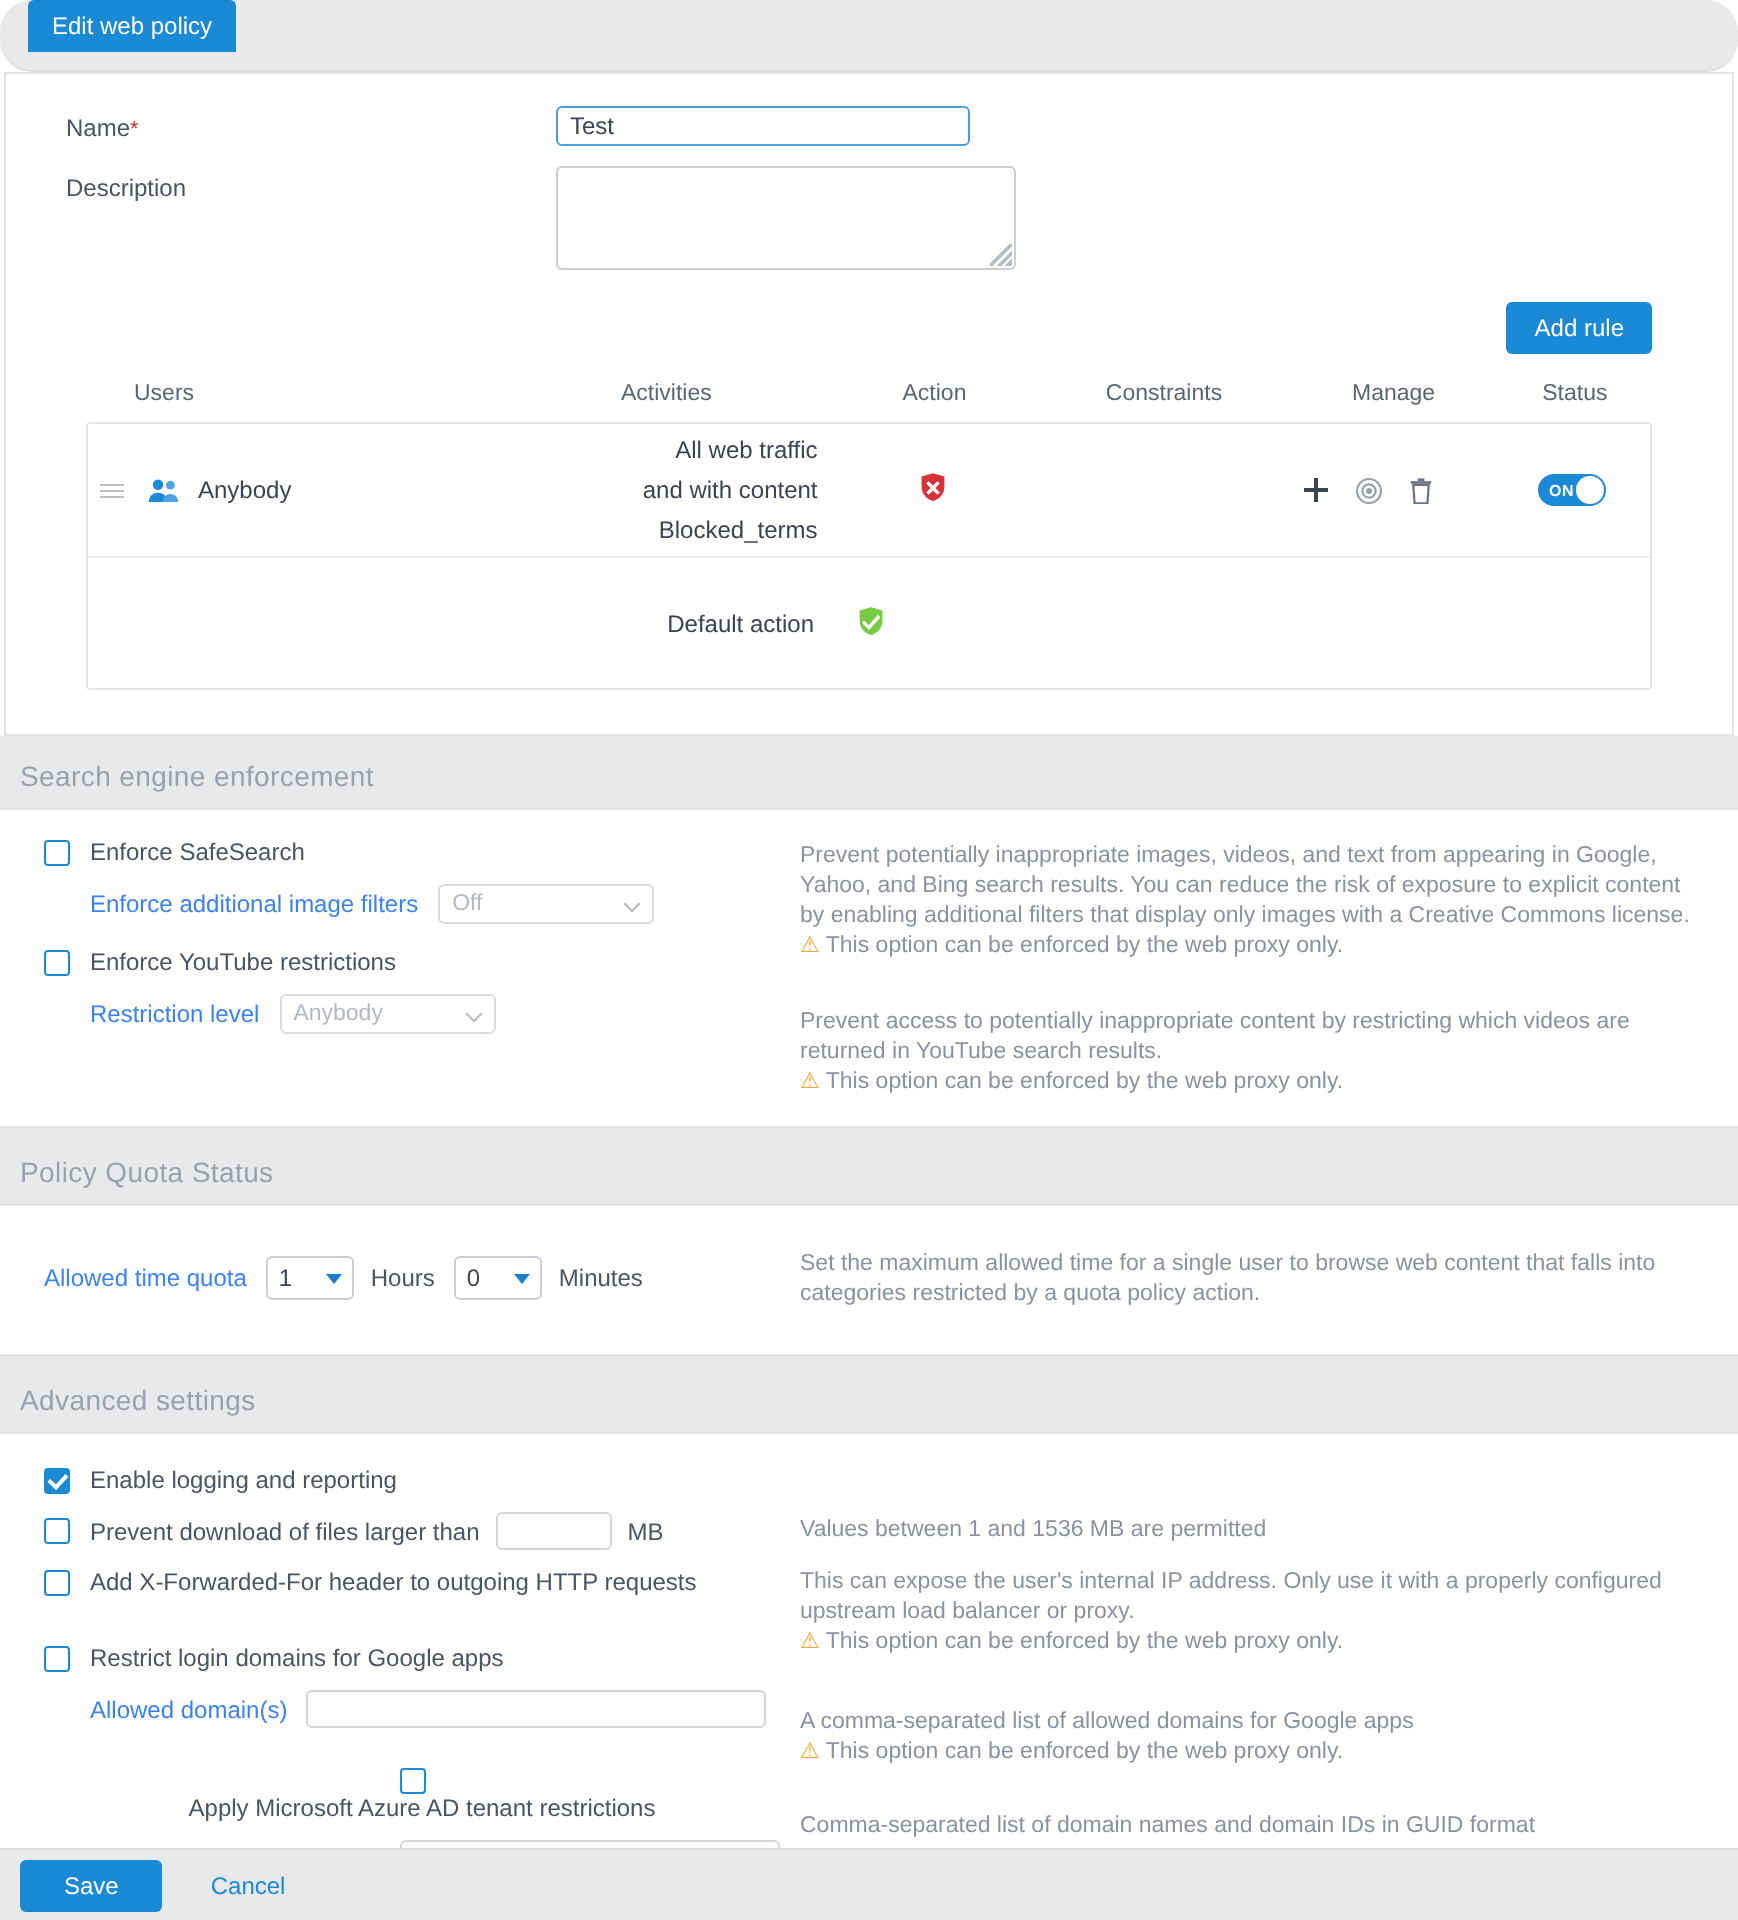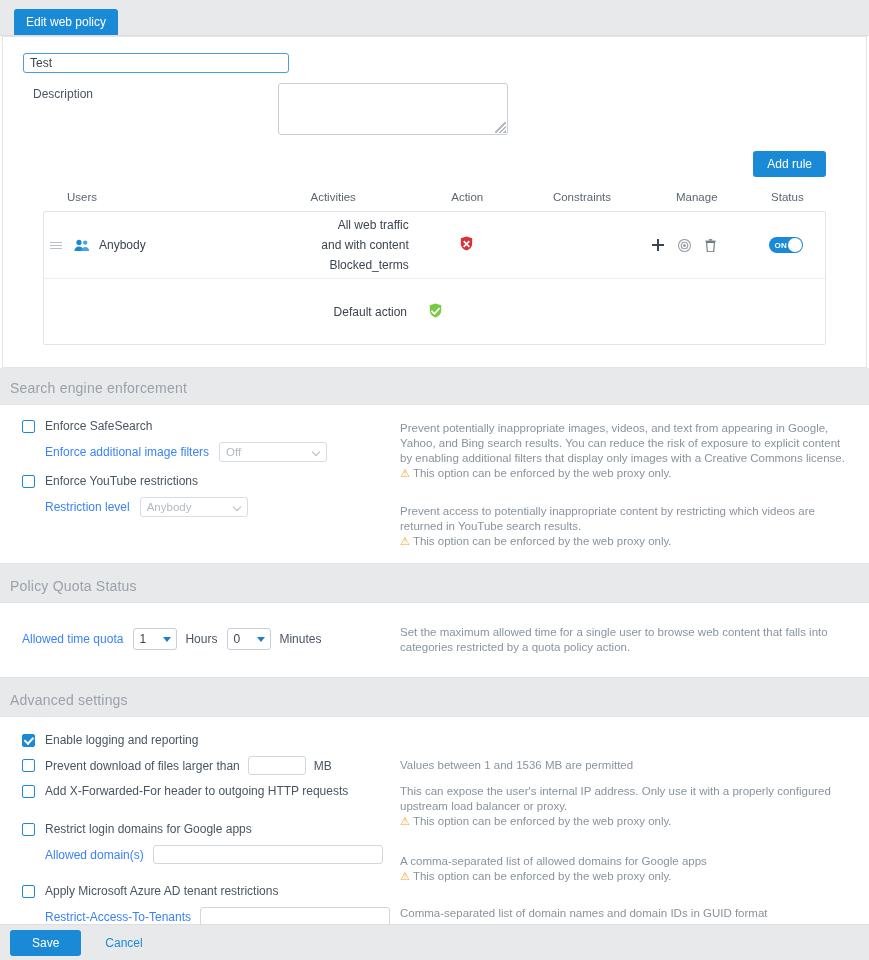--- a/index.html
+++ b/index.html
@@ -11,22 +11,23 @@
     font-size: 12px;
     color:#4a5562;
     overflow:hidden;
   }
 
   
   .topbar {
     height: 36px;
     background:#e8e9eb;
     border-bottom:1px solid #dcdee1;
-    display:flex; align-items:flex-end;
+    display:flex; align-items:flex-start;
     padding-left:14px;
+    border-radius:16px;
   }
   .tab-active {
     background:#1a8ad6;
     color:#ffffff;
     font-size:12px;
     padding:6px 12px;
     border-radius:3px 3px 0 0;
     line-height:14px;
     cursor:pointer;
   }
@@ -45,21 +46,21 @@
     letter-spacing:.2px;
   }
   .section-wrap { background:#e8e9eb; padding-bottom:2px; }
 
   
   .form-panel { padding: 16px 20px 22px 20px; }
   .frow { display:flex; align-items:flex-start; margin-bottom:10px; }
   .flabel { width: 255px; padding-left:10px; font-size:12px; color:#4a5562; padding-top:4px; }
   .req { color:#e03030; font-size:11px; }
   .name-input {
-    width: 266px; height:20px;
+    width: 207px; height:20px;
     border:1px solid #4a9fd8;
     border-radius:3px;
     font-family:"Liberation Sans", sans-serif;
     font-size:12px; color:#3c4450;
     padding: 2px 6px;
     outline:none;
     background:#fff;
   }
   .desc-box {
     width:230px; height:52px;
@@ -194,20 +195,23 @@
 </head>
 <body>
 
 <div class="topbar">
   <div class="tab-active">Edit web policy</div>
 </div>
 
 <div class="panel form-panel">
 
   <div class="frow">
+    <div class="flabel">
+      <span>Name</span><span class="req">*</span>
+    </div>
     <input class="name-input" value="Test" style="">
   </div>
 
   <div class="frow">
     <div class="flabel">Description</div>
     <div class="desc-box">
       <div class="resize-grip"></div>
     </div>
   </div>
 
@@ -403,21 +407,21 @@
 
         <div class="cbrow" style="margin-top:24px;">
           <span class="cb"></span>
           <span class="cblabel">Restrict login domains for Google apps</span>
         </div>
         <div class="subrow">
           <span class="sublabel">Allowed domain(s)</span>
           <input class="txtin" style="width: 230px; margin-left: 9px;" value="">
         </div>
 
-        <div class="cbrow" style="margin-top:20px;">
+        <div class="cbrow" style="margin-top:20px;flex-direction:column;">
           <span class="cb"></span>
           <span class="cblabel">Apply Microsoft Azure AD tenant restrictions</span>
         </div>
         <div class="subrow" style="margin-bottom:8px;">
           <span class="sublabel">Restrict-Access-To-Tenants</span>
           <input class="txtin" style="width: 190px; margin-left: 9px;" value="">
         </div>
         <div class="subrow" style="margin-bottom:2px;">
           <span class="sublabel">Restrict-Access-Context</span>
           <input class="txtin" style="width: 190px; margin-left: 9px;" value="">

